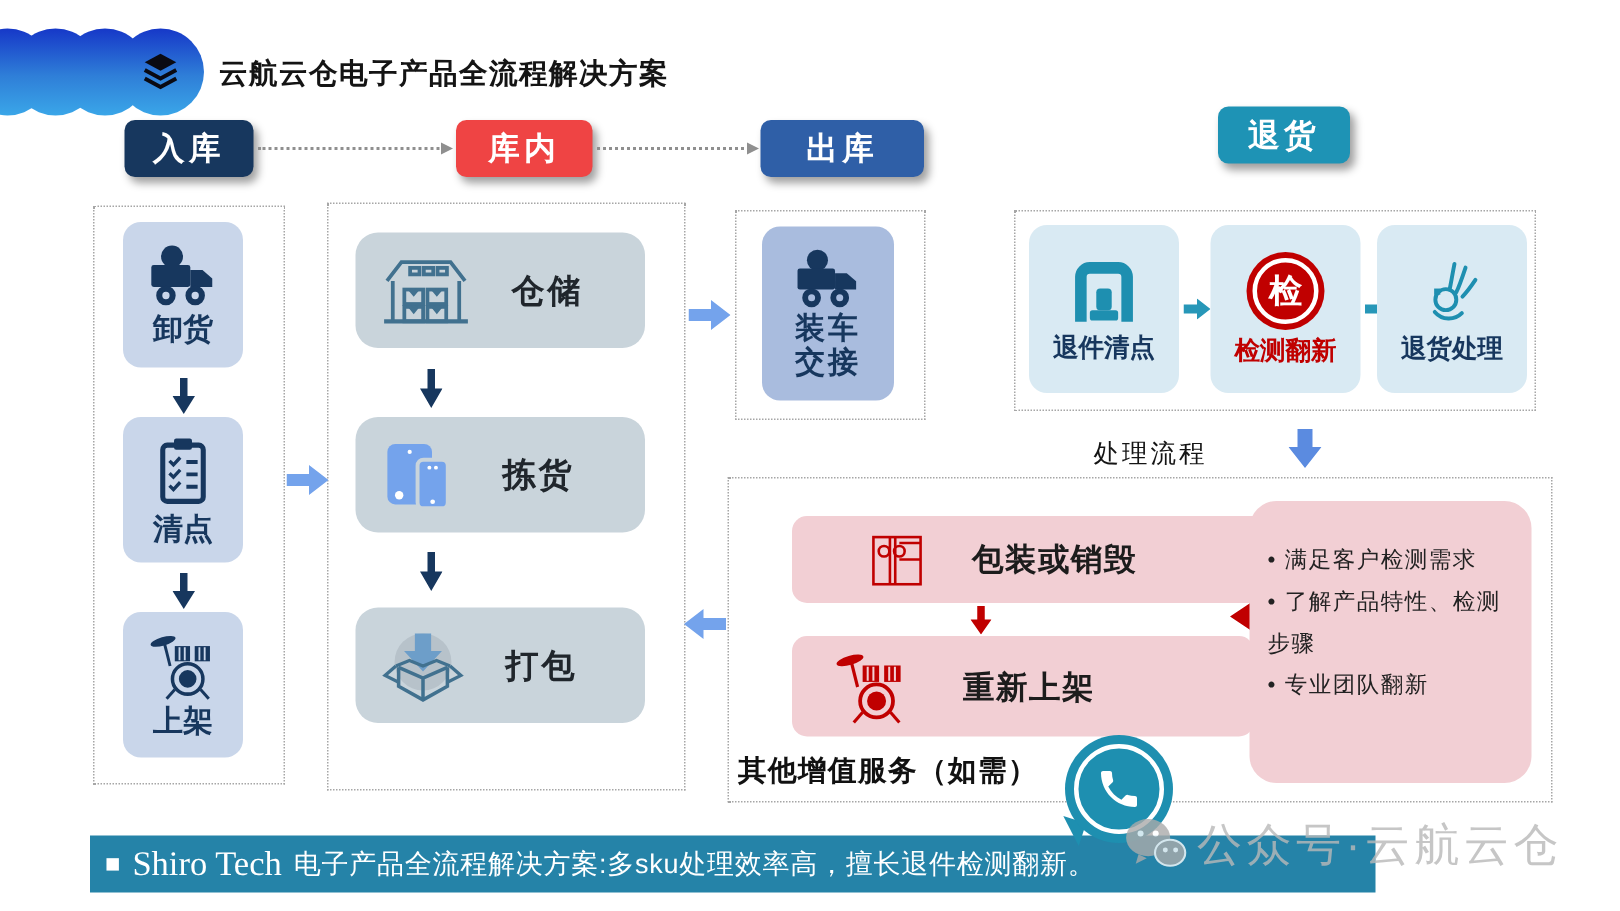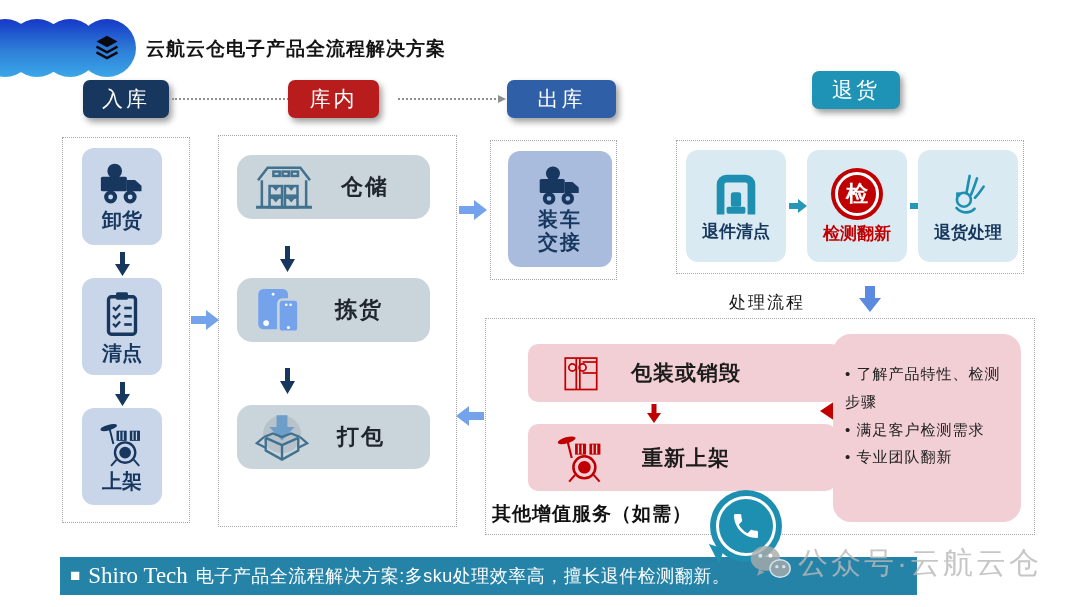--- a/index.html
+++ b/index.html
@@ -15,39 +15,39 @@
     background:linear-gradient(180deg,#1638c8 0%,#2f7fd8 55%,#3aa6e8 100%);
   }
   .logo-circle.c4{display:flex;align-items:center;justify-content:center;}
   .page-title{
     left:146px;top:36px;font-size:19px;font-weight:bold;color:#141414;letter-spacing:1px;
   }
   
   .hdr{
     position:absolute;height:38px;border-radius:7px;color:#fff;
     display:flex;align-items:center;justify-content:center;
-    font-size:21px;font-weight:normal;letter-spacing:3px;
+    font-size:21px;font-weight:bold;letter-spacing:3px;
     box-shadow:3px 4px 6px rgba(0,0,0,.38);
   }
   
   .dotline{position:absolute;border-top:2px dotted #8f8f8f;height:0;}
   .dotline::after{
     content:'';position:absolute;right:-2px;top:-5px;
     border-left:8px solid #8f8f8f;border-top:4px solid transparent;border-bottom:4px solid transparent;
   }
   
   .dashed{position:absolute;border:1.5px dotted #a6a6a6;background:transparent;}
   
   .node{position:absolute;display:flex;flex-direction:column;align-items:center;justify-content:center;border-radius:12px;}
   .node .lbl{font-weight:bold;color:#17375E;line-height:1.15;text-align:center;}
   .sm{width:80px;height:97px;background:#C9D6EA;}
   .sm .lbl{font-size:20px;margin-top:2px;}
-  .wide{width:193px;height:64px;background:#C9D4DB;border-radius:15px;flex-direction:row;justify-content:flex-start;padding:0 0 0 16px;box-sizing:border-box;}
+  .wide{width:193px;height:77px;background:#C9D4DB;border-radius:15px;flex-direction:row;justify-content:flex-start;padding:0 0 0 16px;box-sizing:border-box;}
   .wide .lbl{font-size:22px;color:#20262c;margin-left:26px;letter-spacing:2px;}
-  .out{width:104px;height:116px;background:#A9BCDE;}
+  .out{width:88px;height:116px;background:#A9BCDE;}
   .out .lbl{font-size:20px;letter-spacing:2px;}
   .ret{width:100px;height:112px;background:#D9EAF3;border-radius:12px;}
   .ret .lbl{font-size:17px;margin-top:4px;white-space:nowrap;}
   .pinkbox{position:absolute;background:#F2CFD4;border-radius:10px;display:flex;align-items:center;}
   .pinkbox .lbl{font-size:21px;color:#1c1c1c;font-weight:bold;letter-spacing:1px;}
   
   .check-badge{
     width:52px;height:52px;border-radius:50%;background:#C00000;position:relative;
     display:flex;align-items:center;justify-content:center;
   }
@@ -103,21 +103,21 @@
       <path d="M16 3 L28 9.5 L16 16 L4 9.5 Z" fill="#0a0a12"></path>
       <path d="M4 15.5 L16 22 L28 15.5" fill="none" stroke="#0a0a12" stroke-width="3"></path>
       <path d="M4 22 L16 28.5 L28 22" fill="none" stroke="#0a0a12" stroke-width="3"></path>
     </svg>
   </div>
 </div>
 <div class="abs page-title">云航云仓电子产品全流程解决方案</div>
 
 <div class="hdr" style="left:83px;top:80px;width:86px;background:#17375E;">入库</div>
 <div class="dotline" style="left:172px;top:98px;width:128px;"></div>
-<div class="hdr" style="left:288px;top:80px;width:91px;background:#b91c1c;">库内</div>
+<div class="hdr" style="left:304px;top:80px;width:91px;background:#ef4444;">库内</div>
 <div class="dotline" style="left:398px;top:98px;width:106px;"></div>
 <div class="hdr" style="left:507px;top:80px;width:109px;background:#2F5FA7;">出库</div>
 <div class="hdr" style="left:812px;top:71px;width:88px;background:#1E93B5;">退货</div>
 
 <div class="dashed" style="left:62px;top:137px;width:126px;height:384px;"></div>
 <div class="dashed" style="left:218px;top:135px;width:237px;height:390px;"></div>
 <div class="dashed" style="left:490px;top:140px;width:125px;height:138px;"></div>
 <div class="dashed" style="left:676px;top:140px;width:346px;height:132px;"></div>
 <div class="dashed" style="left:485px;top:318px;width:548px;height:215px;"></div>
 
@@ -276,21 +276,21 @@
     <path d="M14 47 c6 7 16 7 22 1"></path>
   </svg>
   <div class="lbl">退货处理</div>
 </div>
 
 <div class="abs proc-label" style="left:729px;top:291px;">处理流程</div>
 <svg class="abs" style="left:859px;top:286px;" width="22" height="26" viewBox="0 0 22 26">
   <polygon points="6,0 16,0 16,12 22,12 11,26 0,12 6,12" fill="#5B8BE0"></polygon>
 </svg>
 
-<div class="pinkbox" style="left:528px;top:344px;width:282px;height:58px;padding-left:31px;">
+<div class="pinkbox" style="left:528px;top:344px;width:282px;height:58px;padding-left:48px;">
   <svg width="44" height="44" viewBox="0 0 56 56" fill="none" stroke="#C00000" stroke-width="2.2">
     <rect x="8" y="9" width="40" height="40"></rect>
     <line x1="22" y1="9" x2="22" y2="49"></line>
     <line x1="26.5" y1="9" x2="26.5" y2="49"></line>
     <circle cx="17" cy="21" r="4.5"></circle>
     <circle cx="30" cy="21" r="4.5"></circle>
     <line x1="30" y1="14" x2="48" y2="14"></line>
     <line x1="30" y1="28" x2="48" y2="28"></line>
   </svg>
   <div class="lbl" style="margin-left:28px;">包装或销毁</div>
@@ -321,22 +321,22 @@
 <svg class="abs" style="left:820px;top:401px;" width="36" height="20" viewBox="0 0 36 20">
   <polygon points="36,6.5 15,6.5 15,0 0,10 15,20 15,13.5 36,13.5" fill="#C00000"></polygon>
 </svg>
 
 <svg class="abs" style="left:456px;top:404px;" width="28" height="24" viewBox="0 0 28 24">
   <polygon points="28,8 13,8 13,2 0,12 13,22 13,16 28,16" fill="#74A3EC"></polygon>
 </svg>
 
 <div class="bullets">
   <ul>
+    <li>满足客户检测需求</li>
     <li>了解产品特性、检测步骤</li>
-    <li>满足客户检测需求</li>
     <li>专业团队翻新</li>
   </ul>
 </div>
 
 <div class="abs note-label" style="left:492px;top:501px;">其他增值服务（如需）</div>
 <div class="phone-wrap">
   <div class="phone-tail"></div>
   <div class="phone-outer">
     <svg width="32" height="32" viewBox="0 0 24 24" style="position:relative;">
       <path d="M6.62 10.79c1.44 2.83 3.76 5.14 6.59 6.59l2.2-2.2c.27-.27.67-.36 1.02-.24 1.12.37 2.33.57 3.57.57.55 0 1 .45 1 1V20c0 .55-.45 1-1 1-9.39 0-17-7.61-17-17 0-.55.45-1 1-1h3.5c.55 0 1 .45 1 1 0 1.25.2 2.45.57 3.57.11.35.03.74-.25 1.02l-2.2 2.2z" fill="#fff"></path>

